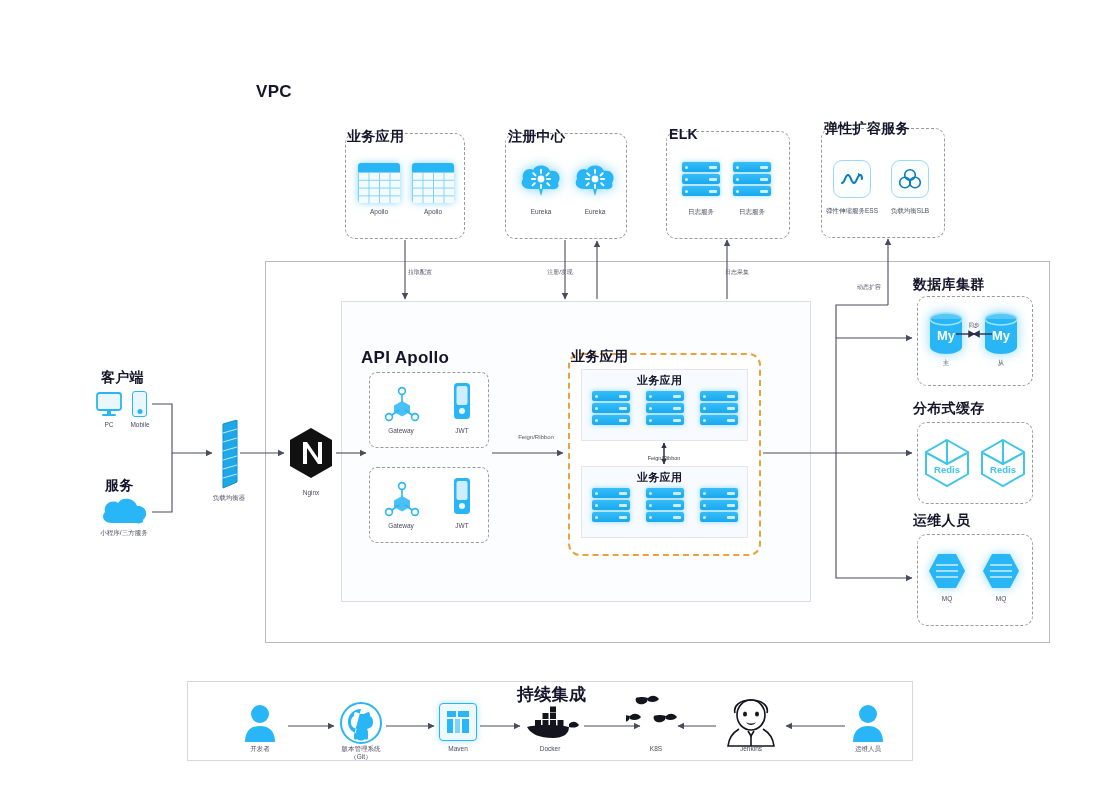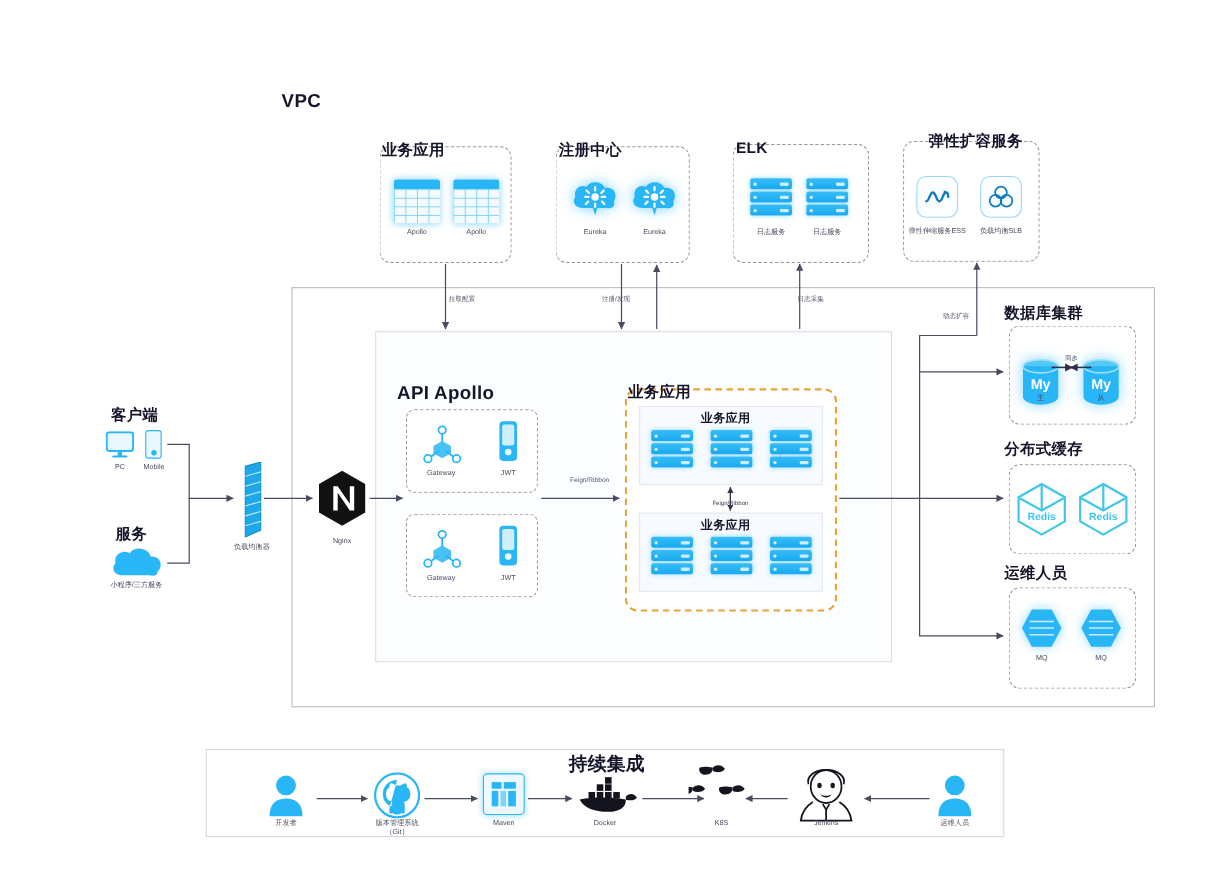--- a/index.html
+++ b/index.html
@@ -113,21 +113,21 @@
   .alisvc { width:38px; height:38px; border:1.3px solid #9fd8f5; border-radius:9px;
             background:#fbfeff; display:flex; align-items:center; justify-content:center; }
 
   
   .nginx { width:46px; height:50px; }
 
   
   .lbblade { width:20px; height:64px; }
 
   
-  .mysql { width:38px; height:44px; filter:drop-shadow(0 0 6px rgba(41,182,246,.55));margin-top:14px; }
+  .mysql { width:38px; height:44px; filter:drop-shadow(0 0 6px rgba(41,182,246,.55)); }
 
   
   .redis { width:50px; height:52px; }
 
   
   .mq { width:40px; height:38px; filter:drop-shadow(0 0 5px rgba(41,182,246,.5)); }
 
   
   .person { width:34px; height:40px; }
   .git { width:42px; height:42px; }
@@ -219,21 +219,21 @@
   </div>
   <div class="cap" style="left:701px; top:208px;">日志服务</div>
   <div class="ico srvstack" style="left:733px; top:162px;">
     <div class="srv"></div>
       <div class="srv"></div>
       <div class="srv"></div>
   </div>
   <div class="cap" style="left:752px; top:208px;">日志服务</div>
 
   <div class="dashbox" style="left:821px; top:128px; width:124px; height:110px;"></div>
-  <div class="hdr cn" style="left:844px; top:120px;">弹性扩容服务</div>
+  <div class="hdr cn" style="left:824px; top:120px;">弹性扩容服务</div>
 
   <div class="ico alisvc" style="left:833px; top:160px;">
     <svg width="24" height="18" viewBox="0 0 24 18">
       <path d="M2 13 C5 13 5 5 8 5 C11 5 11 13 14 13 C17 13 17 5 20 5 C22 5 22 9 22 9" fill="none" stroke="#0a7bbf" stroke-width="2.1" stroke-linecap="round"></path>
       <path d="M18 3 l4 2 l-4 2z" fill="#0a7bbf"></path>
     </svg>
   </div>
   <div class="cap" style="left:852px; top:207px;">弹性伸缩服务ESS</div>
 
   <div class="ico alisvc" style="left:891px; top:160px;">

